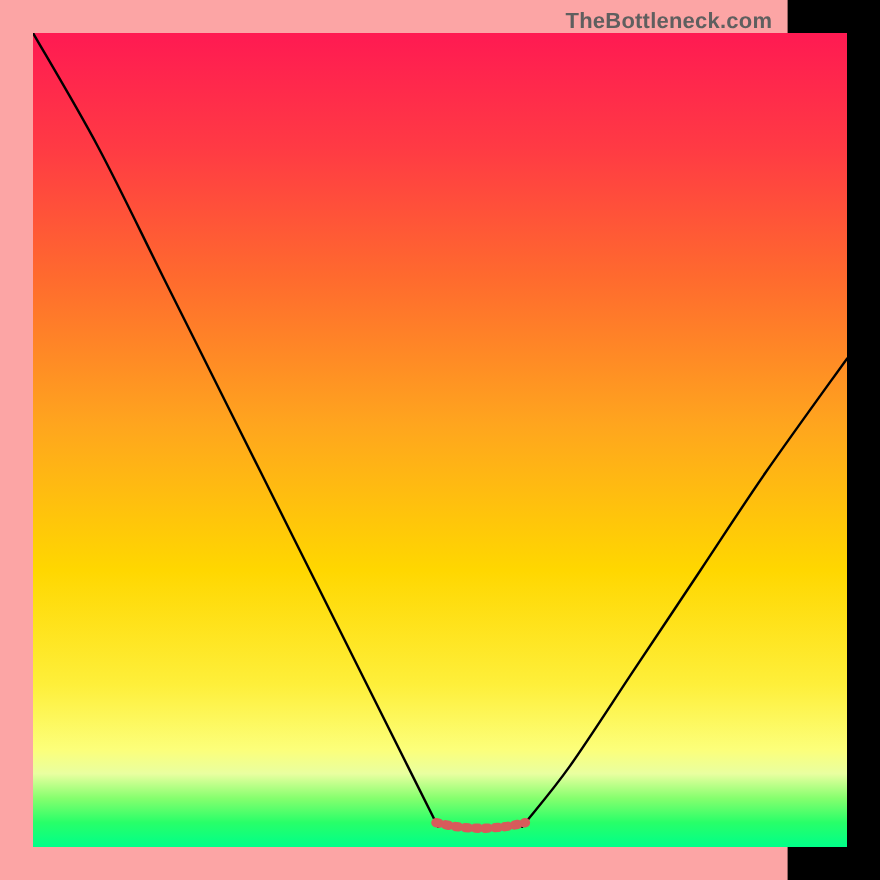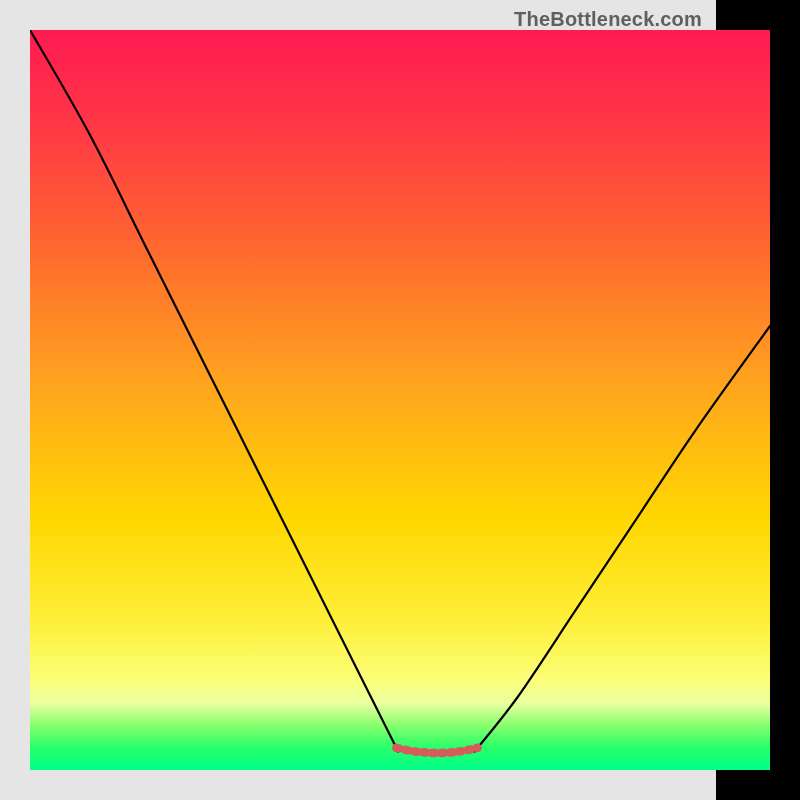--- a/index.html
+++ b/index.html
@@ -8,21 +8,21 @@
     width: 800px;
     height: 800px;
     background: #000000;
     font-family: Arial, Helvetica, sans-serif;
     overflow: hidden;
   }
   .frame {
     position: relative;
     width: 716px;
     height: 800px;
-    background: #e5e5e5;
+    background: #fca5a5;
   }
   .watermark {
     position: absolute;
     top: 8px;
     right: 14px;
     color: #5f5f5f;
     font-size: 20px;
     font-weight: 600;
     letter-spacing: 0.2px;
     z-index: 3;

